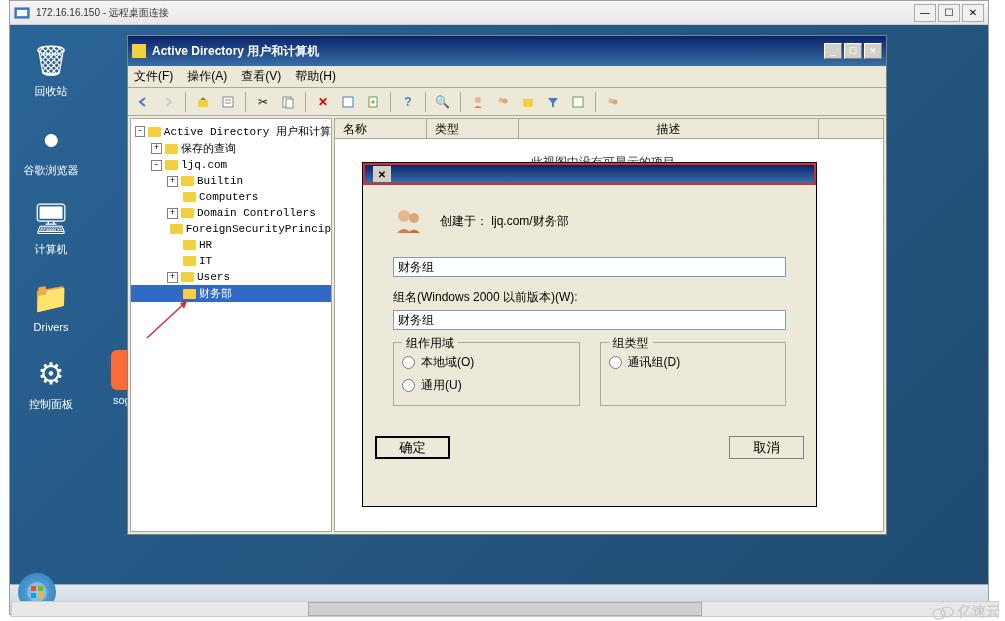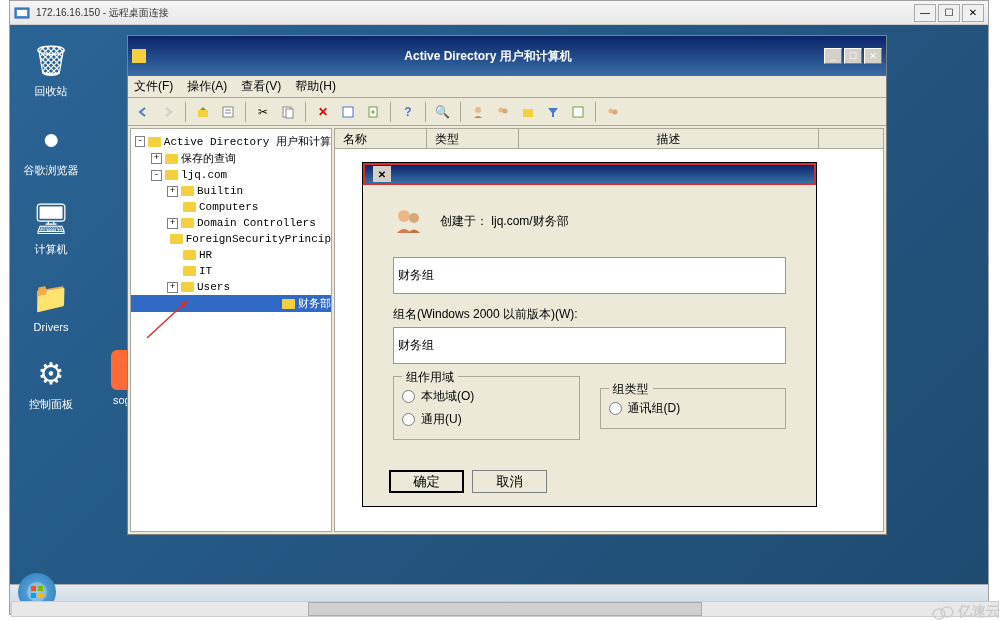--- a/index.html
+++ b/index.html
@@ -15,64 +15,64 @@
     
     
     .desktop { position: relative; width: 100%; height: calc(100% - 24px); background: linear-gradient(135deg, #2a6496 0%, #1e4a6f 100%); overflow: hidden; }
     .desktop-icons { position: absolute; top: 15px; left: 10px; display: flex; flex-direction: column; gap: 20px; }
     .desktop-icon { width: 62px; display: flex; flex-direction: column; align-items: center; gap: 4px; color: #fff; font-size: 11px; text-align: center; cursor: pointer; }
     .di-img { width: 40px; height: 40px; display: flex; align-items: center; justify-content: center; }
     .desktop-icons2 { position: absolute; top: 325px; left: 90px; }
     
     
     .ad-window { position: absolute; top: 10px; left: 117px; width: 760px; height: 500px; background: #ece9d8; border: 1px solid #808080; display: flex; flex-direction: column; }
-    .ad-titlebar { height: 40px; background: linear-gradient(#0a246a, #3a6ea5); color: #fff; display: flex; align-items: center; padding: 0 4px; text-align: center; }
+    .ad-titlebar { height: 30px; background: linear-gradient(#0a246a, #3a6ea5); color: #fff; display: flex; align-items: center; padding: 0 4px; }
     .ad-tb-icon { width: 14px; height: 14px; background: #f4d03f; margin-right: 6px; }
     .ad-title { flex: 1; font-weight: bold; font-size: 12px; }
     .ad-sysbtns { display: flex; gap: 2px; }
     .ad-sysbtn { width: 18px; height: 16px; background: #d4d0c8; border: 1px solid #fff; border-right-color: #808080; border-bottom-color: #808080; display: flex; align-items: center; justify-content: center; font-size: 9px; cursor: pointer; }
     
     .ad-menubar { height: 22px; background: #ece9d8; display: flex; align-items: center; padding: 0 6px; gap: 14px; border-bottom: 1px solid #aca899; }
     .ad-menu-item { cursor: pointer; font-size: 12px; }
     
     .ad-toolbar { height: 28px; background: #ece9d8; display: flex; align-items: center; padding: 0 4px; gap: 3px; border-bottom: 1px solid #aca899; }
     .tb-btn { width: 22px; height: 22px; display: flex; align-items: center; justify-content: center; cursor: pointer; border: 1px solid transparent; }
     .tb-sep { width: 1px; height: 20px; background: #aca899; margin: 0 3px; }
     
     .ad-body { flex: 1; display: flex; }
     .ad-tree { width: 202px; background: #fff; border: 1px solid #aca899; margin: 2px; overflow: hidden; padding: 4px 0; }
     .tree-node { padding: 1px 0; white-space: nowrap; font-family: "Courier New", monospace; font-size: 11px; cursor: pointer; display: flex; align-items: center; }
     .tree-indent { display: inline-block; }
     .tree-pm { width: 11px; display: inline-block; text-align: center; font-size: 9px; border: 1px solid #808080; height: 11px; line-height: 9px; margin-right: 2px; cursor: pointer; }
     .tree-noexp { width: 15px; display: inline-block; }
     .tree-ico { width: 14px; height: 14px; display: inline-flex; align-items: center; justify-content: center; margin-right: 3px; }
     .tree-folder { background: #f4d03f; border-radius: 1px; width: 13px; height: 10px; }
-    .tree-sel { background: #316ac5; color: #fff; justify-content: flex-end; }
+    .tree-sel { background: #316ac5; color: #fff; }
     
     .ad-list { flex: 1; background: #fff; border: 1px solid #aca899; margin: 2px 2px 2px 0; display: flex; flex-direction: column; }
     .list-header { height: 20px; display: flex; border-bottom: 1px solid #aca899; background: #ece9d8; }
     .list-col { padding: 2px 8px; border-right: 1px solid #aca899; font-size: 12px; }
     .list-empty { text-align: center; padding: 15px; color: #333; }
     
     
     .dialog { position: absolute; top: 137px; left: 352px; width: 455px; height: 345px; background: #ece9d8; border: 1px solid #000; }
     .dlg-titlebar { height: 22px; background: linear-gradient(#0a246a, #3a6ea5); color: #fff; display: flex; align-items: center; padding: 0 8px; border: 2px solid #d53030; font-weight: bold; }
     .dlg-title { flex: 1; }
     .dlg-close { width: 18px; height: 16px; background: #d4d0c8; color: #000; display: flex; align-items: center; justify-content: center; cursor: pointer; font-size: 10px; }
     .dlg-body { padding: 20px 30px; }
     .dlg-header { display: flex; align-items: center; gap: 15px; margin-bottom: 20px; }
     .dlg-hicon { width: 32px; height: 32px; }
     .dlg-row { margin-bottom: 12px; }
     .dlg-label { margin-bottom: 4px; font-size: 12px; }
-    .dlg-input { width: 100%; height: 37px; border: 1px solid #7f9db9; padding: 2px 4px; font-size: 12px; }
-    .dlg-fieldsets { display: flex; gap: 20px; margin-top: 10px; align-items: center; }
+    .dlg-input { width: 100%; height: 20px; border: 1px solid #7f9db9; padding: 2px 4px; font-size: 12px; }
+    .dlg-fieldsets { display: flex; gap: 20px; margin-top: 10px; }
     .dlg-fieldset { flex: 1; border: 1px solid #aca899; padding: 8px; position: relative; }
     .dlg-legend { position: absolute; top: -8px; left: 8px; background: #ece9d8; padding: 0 4px; font-size: 12px; }
     .dlg-radio-row { display: flex; align-items: center; gap: 6px; padding: 3px 0; font-size: 12px; cursor: pointer; }
-    .dlg-buttons { display: flex; justify-content: flex-start; gap: 8px; padding: 10px 26px; }
+    .dlg-buttons { display: flex; justify-content: space-between; gap: 8px; padding: 10px 12px; }
     .dlg-button { width: 75px; height: 23px; background: #ece9d8; border: 1px solid #808080; cursor: pointer; }
     .dlg-button.primary { border: 2px solid #000; }
     
     
     .taskbar { position: absolute; bottom: 0; left: 0; right: 0; height: 30px; background: linear-gradient(#e3e9ef, #c7d2de); border-top: 1px solid #aaa; }
     .start-btn { position: absolute; left: 8px; bottom: 3px; width: 38px; height: 38px; border-radius: 50%; background: radial-gradient(#67b4e4, #2976b8); cursor: pointer; display: flex; align-items: center; justify-content: center; }
     
     
     .scrollbar { position: absolute; bottom: 4px; left: 11px; right: 6px; height: 16px; background: #e8e8e8; border: 1px solid #ccc; }
     .scroll-thumb { position: absolute; left: 30%; width: 40%; height: 100%; background: #d0d0d0; border: 1px solid #aaa; }

